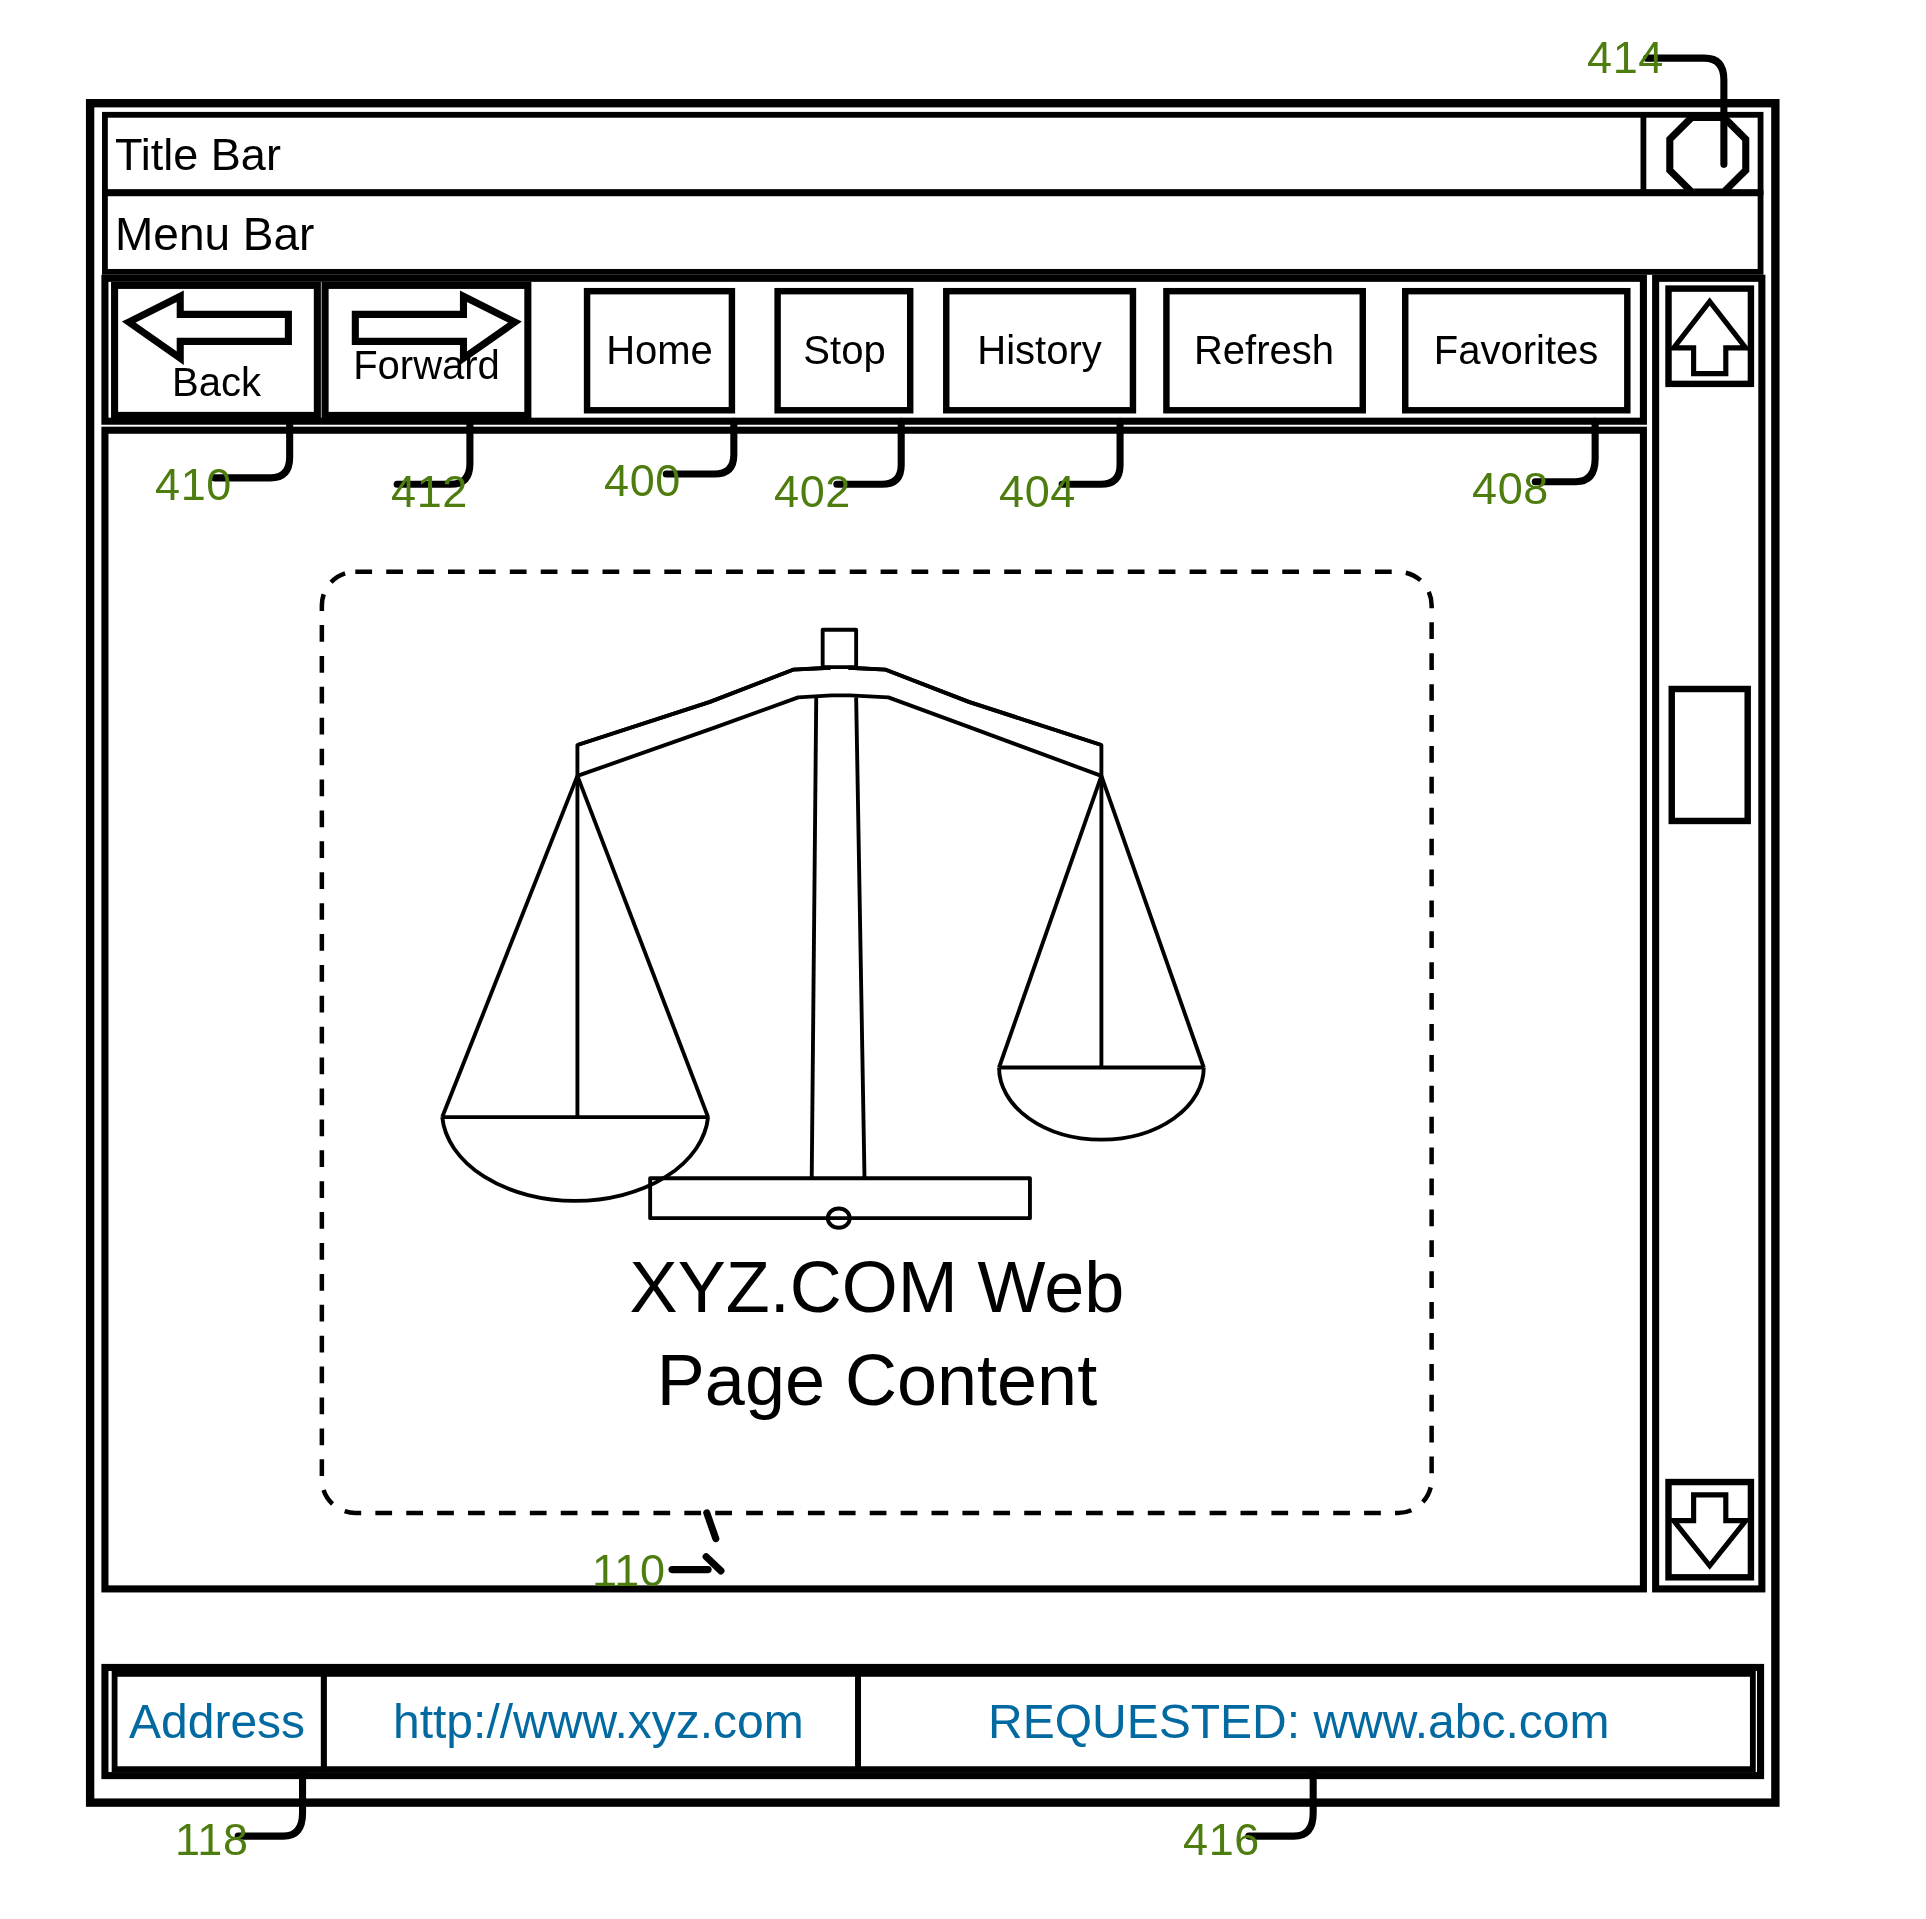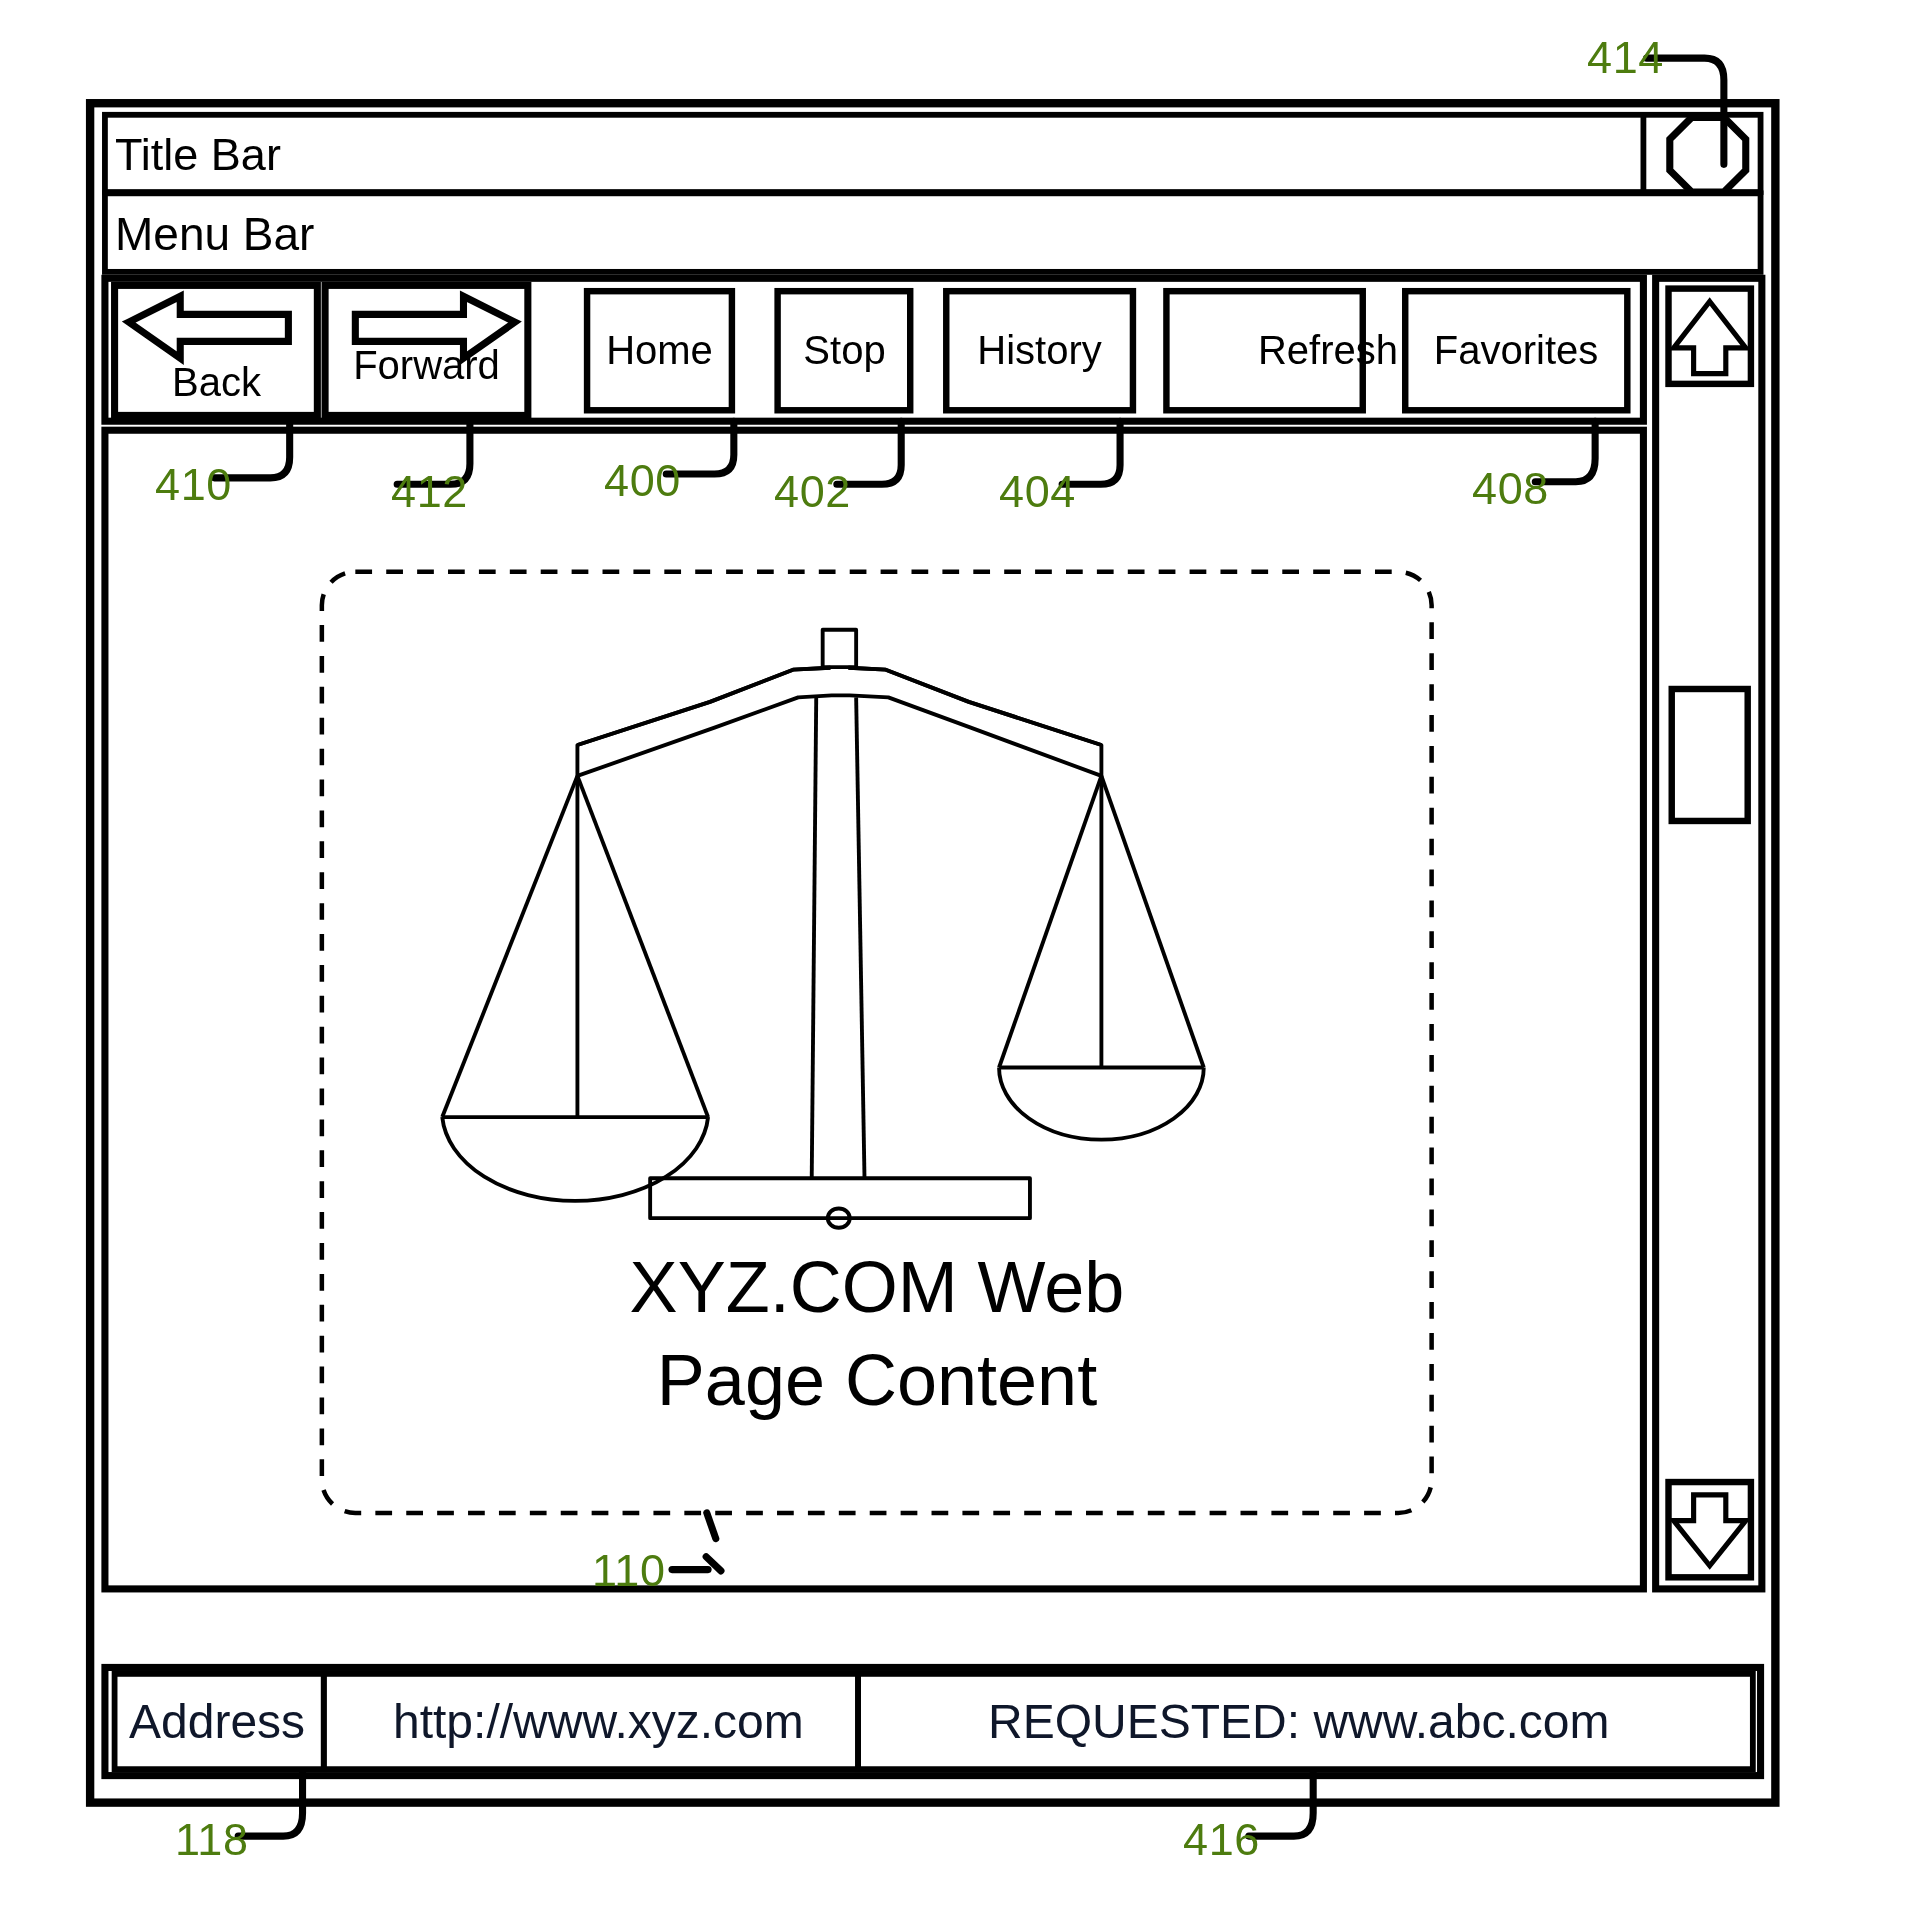--- a/index.html
+++ b/index.html
@@ -55,21 +55,21 @@
     line-height: 1.08;
     white-space: nowrap;
     text-align: center;
     color: #000;
   }
   .addr-text {
     position: absolute;
     font-size: 48px;
     line-height: 1;
     white-space: nowrap;
-    color: #0f172a;
+    color: #0369a1;
   }
 </style>
 </head>
 <body>
 
 <div id="page">
 
   <svg class="svg-layer" viewBox="0 0 2992 2982">
 
     <rect x="140" y="160" width="2618" height="2640" fill="none" stroke="#000" stroke-width="13"></rect>
@@ -183,21 +183,21 @@
   </svg>
 
   <div class="lbl" style="left:115px; top:132px; font-size:45px;">Title Bar</div>
   <div class="lbl" style="left:115px; top:211px; font-size:46px;">Menu Bar</div>
 
   <div class="btn-label" style="left:115px; top:362px; width:203px;">Back</div>
   <div class="btn-label" style="left:325px; top:345px; width:203px;">Forward</div>
   <div class="btn-label" style="left:587px; top:330px; width:145px;">Home</div>
   <div class="btn-label" style="left:778px; top:330px; width:133px;">Stop</div>
   <div class="btn-label" style="left:946px; top:330px; width:187px;">History</div>
-  <div class="btn-label" style="left:1230px; top:330px; width:196px;">Refresh</div>
+  <div class="btn-label" style="left:1166px; top:330px; width:196px;">Refresh</div>
   <div class="btn-label" style="left:1405px; top:330px; width:222px;">Favorites</div>
 
   <div class="ref" style="left:155px; top:462px;">410</div>
   <div class="ref" style="left:351px; top:469px;margin-left:40px;">412</div>
   <div class="ref" style="left:604px; top:458px;">400</div>
   <div class="ref" style="left:774px; top:469px;">402</div>
   <div class="ref" style="left:999px; top:469px;">404</div>
   <div class="ref" style="left:1472px; top:466px;">408</div>
   <div class="ref" style="left:1587px; top:35px;">414</div>
   <div class="ref" style="left:592px; top:1548px;">110</div>

